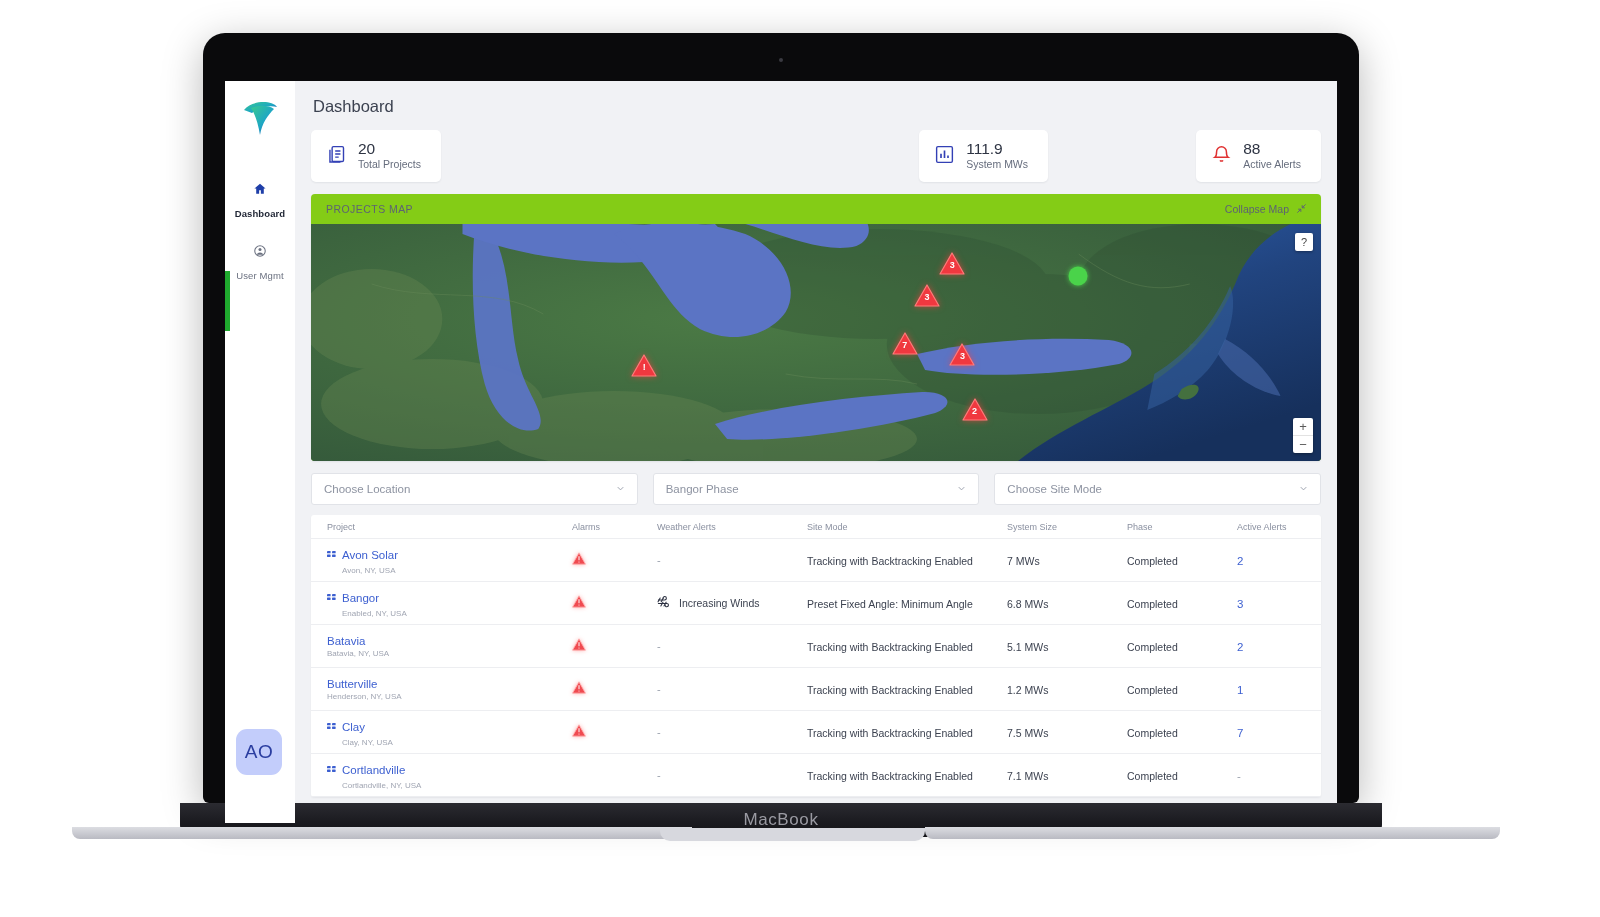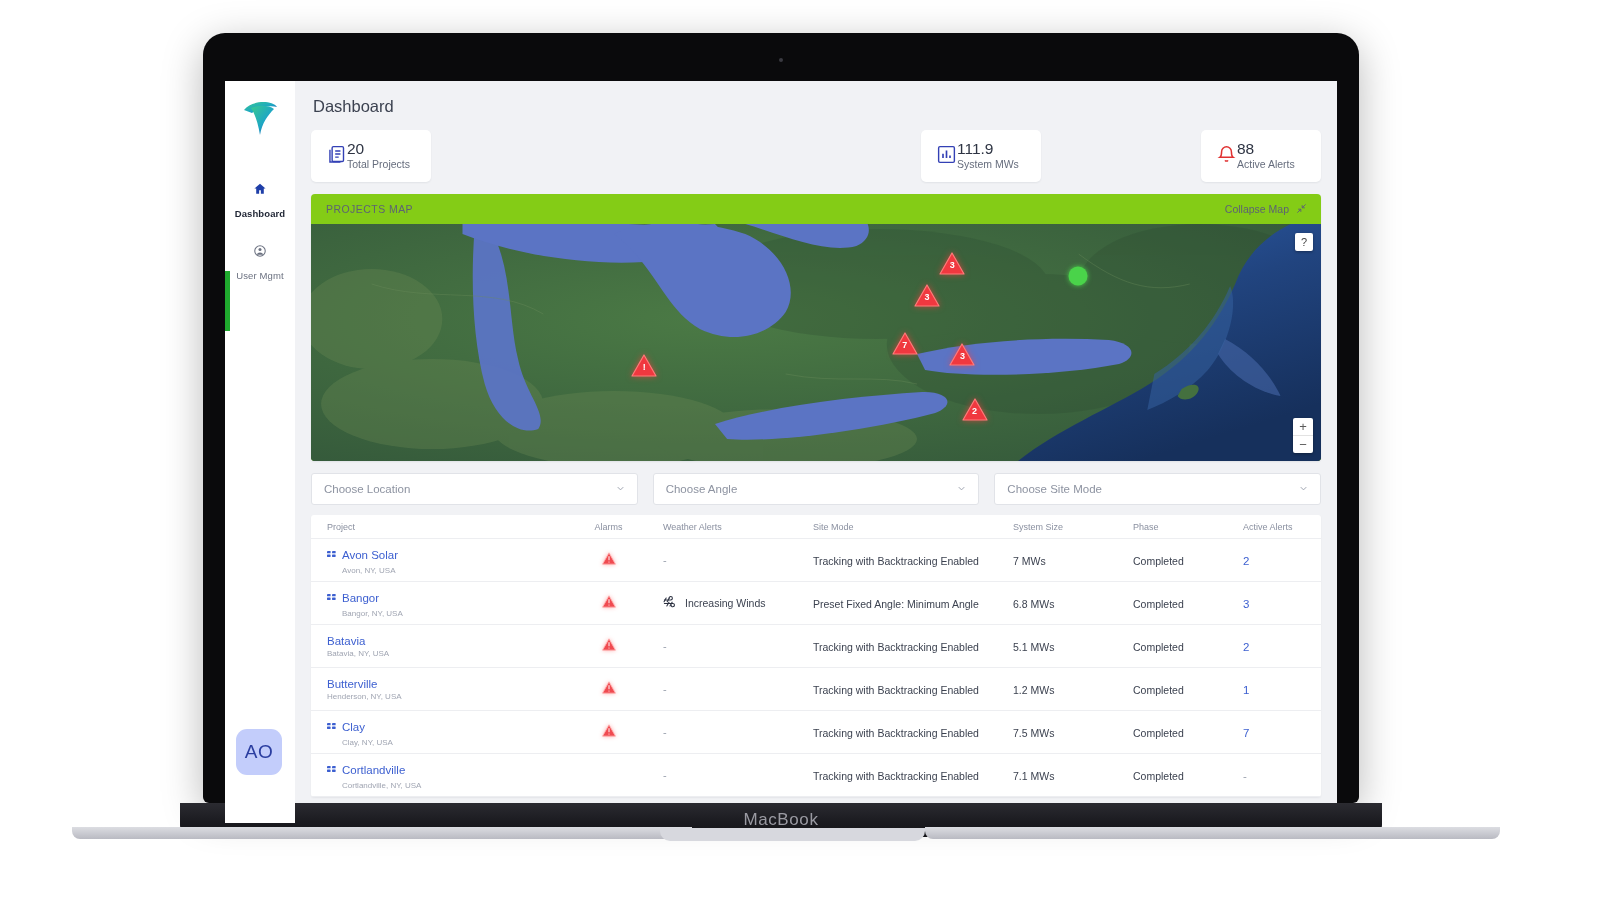--- a/index.html
+++ b/index.html
@@ -89,21 +89,21 @@
   .main {
     flex: 1; background: #f1f2f5; padding: 14px 16px 0 16px;
     overflow: hidden; position: relative;
   }
   .page-title { font-size: 16.5px; color: #3c4250; margin: 2px 0 14px 2px; }
 
   
   .kpi-row { display: flex; justify-content: space-between; margin-bottom: 12px; }
   .kpi {
     background: #fff; border-radius: 5px; height: 52px;
-    display: flex; align-items: center; 
+    display: flex; align-items: center; gap: 11px;
     padding: 0 20px 0 15px; box-shadow: 0 1px 2px rgba(16,24,40,.07);
     min-width: 120px;
   }
   .kpi-num { font-size: 15.5px; color: #2e3443; line-height: 1.08; }
   .kpi-cap { font-size: 10.5px; color: #666d7d; line-height: 1.25; }
   .kpi-mid { margin-left: 330px; }
 
   
   .map-card { background: #84cc16; border-radius: 4px; box-shadow: 0 1px 2px rgba(16,24,40,.07); overflow: hidden; }
   .map-head {
@@ -159,23 +159,23 @@
     justify-content: space-between; padding: 0 11px 0 12px; cursor: pointer;
   }
   .select-text { font-size: 11.5px; color: #8d93a1; }
 
   
   .table { background: #fff; border-radius: 3px; box-shadow: 0 1px 2px rgba(16,24,40,.06); }
   .trow { display: flex; align-items: center; border-bottom: 1px solid #edeef1; }
   .thead { height: 24px; }
   .thead .cell { font-size: 9px; color: #8a90a0; }
   .tbody-row { height: 43px; }
-  .cell { padding: 0 12px; }
+  .cell { padding: 0 6px; }
   .c-project { flex: 0 0 255px; padding-left: 16px; }
-  .c-alarms  { flex: 0 0 85px; text-align: center; }
+  .c-alarms  { flex: 0 0 85px; }
   .c-weather { flex: 0 0 150px; }
   .c-mode    { flex: 0 0 200px; }
   .c-size    { flex: 0 0 120px; }
   .c-phase   { flex: 0 0 110px; }
   .c-alerts  { flex: 1; }
 
   .proj-line { display: flex; align-items: center; gap: 6px; }
   .grid-ico { flex: 0 0 9px; }
   .proj-name { font-size: 11.5px; color: #3c5fd0; cursor: pointer; }
   .proj-loc { font-size: 8px; color: #a0a5b2; margin-top: 2px; }
@@ -421,21 +421,21 @@
           <div class="filters">
             <div class="select">
               <span class="select-text">Choose Location</span>
               <span>
                 <svg width="11" height="11" viewBox="0 0 16 16" fill="none" stroke="#9aa0ad" stroke-width="1.4">
                     <path d="M4 6l4 4 4-4"></path>
                   </svg>
               </span>
             </div>
             <div class="select">
-              <span class="select-text">Choose Angle</span>
+              <span class="select-text">Bangor Phase</span>
               <span>
                 <svg width="11" height="11" viewBox="0 0 16 16" fill="none" stroke="#9aa0ad" stroke-width="1.4">
                     <path d="M4 6l4 4 4-4"></path>
                   </svg>
               </span>
             </div>
             <div class="select">
               <span class="select-text">Choose Site Mode</span>
               <span>
                 <svg width="11" height="11" viewBox="0 0 16 16" fill="none" stroke="#9aa0ad" stroke-width="1.4">
@@ -488,21 +488,21 @@
                   <div class="cell c-project">
                     <div class="proj-line">
                       <span class="grid-ico"><svg width="9" height="9" viewBox="0 0 10 10" fill="#3c5fd0">
                           <rect x="0" y="0" width="4" height="2.6" rx=".5"></rect>
                           <rect x="5.6" y="0" width="4" height="2.6" rx=".5"></rect>
                           <rect x="0" y="4" width="4" height="2.6" rx=".5"></rect>
                           <rect x="5.6" y="4" width="4" height="2.6" rx=".5"></rect>
                         </svg></span>
                       <span class="proj-name">Bangor</span>
                     </div>
-                    <div class="proj-loc indent">Bangor, NY, USA</div>
+                    <div class="proj-loc indent">Enabled, NY, USA</div>
                   </div>
                   <div class="cell c-alarms"><span class="alarm-tri"><svg width="14" height="13" viewBox="0 0 26 23">
                         <path d="M13 1 25 22 1 22Z" fill="#f04a50" stroke="#ffb0b0" stroke-width="1.6" stroke-linejoin="round"></path>
                         <path d="M13 8v6" stroke="#fff" stroke-width="1.8" stroke-linecap="round"></path>
                         <circle cx="13" cy="18" r="1.1" fill="#fff"></circle>
                       </svg></span></div>
                   <div class="cell c-weather">
                     <div class="weather-cell">
                       <span><svg width="14" height="12" viewBox="0 0 20 16" fill="none" stroke="#2b3040" stroke-width="1.5" stroke-linecap="round">
                           <path d="M2 5h9a2.4 2.4 0 1 0-2.4-2.4"></path>

